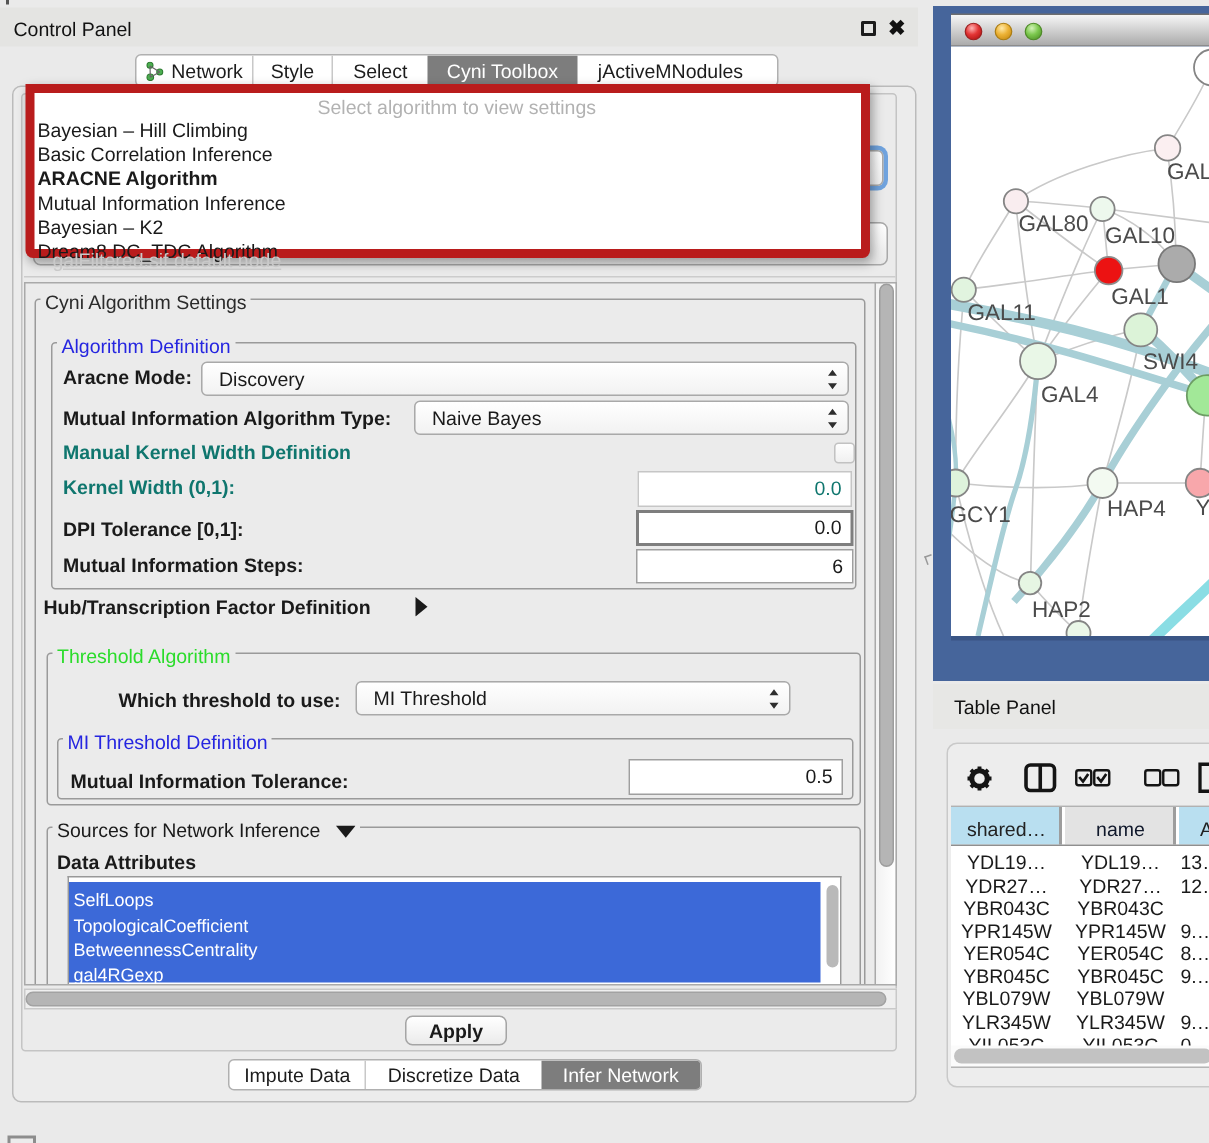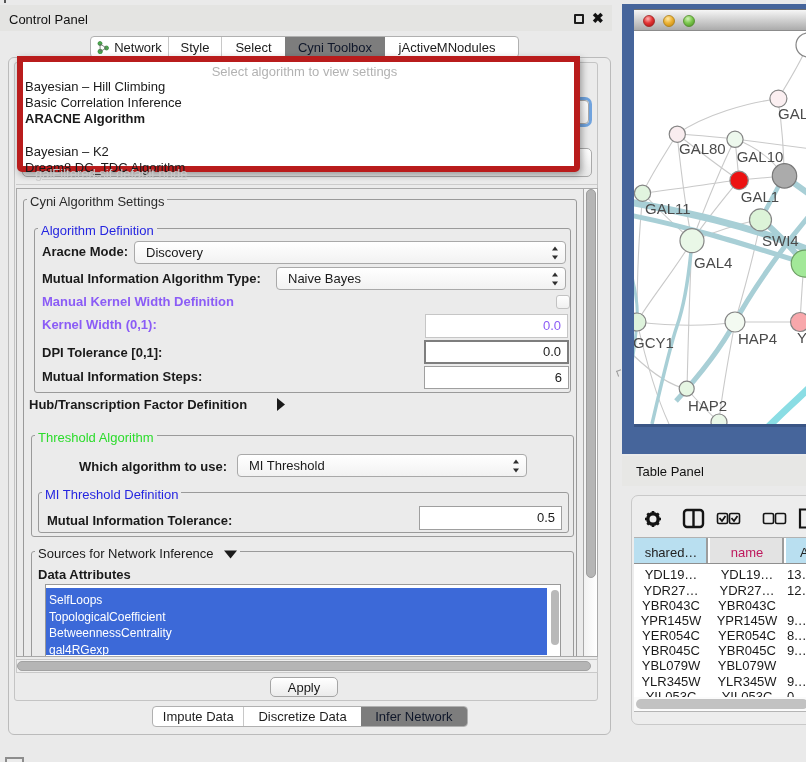--- a/index.html
+++ b/index.html
@@ -1,25 +1,25 @@
 <!DOCTYPE html>
 <html><head>
 <meta charset="utf-8">
 <style>
 * { margin:0; padding:0; box-sizing:border-box; }
 html,body { width:806px; height:762px; overflow:hidden; }
 body { position:relative; background:#eaeaea; font-family:"Liberation Sans", sans-serif; font-size:13px; color:#1a1a1a; }
 .abs { position:absolute; }
 .bold { font-weight:bold; }
-.gray { color:#8b5cf6; }
+.gray { color:#0f766e; }
 
 .seg { position:absolute; display:flex; height:22px; background:#fff; border:1px solid #b0b0b0; border-radius:4px; overflow:hidden; }
 .seg .s { display:flex; align-items:center; justify-content:center; font-size:13px; color:#1c1c1c; border-right:1px solid #c8c8c8; }
 .seg .s:last-child { border-right:none; }
-.seg .sel { background:#7d7d7d; color:#0f172a; border-right:none; }
+.seg .sel { background:#7d7d7d; color:#ffffff; border-right:none; }
 
 .combo { position:absolute; background:linear-gradient(#ffffff,#f2f2f2); border:1px solid #a9a9a9; border-radius:4px; font-size:13px; }
 .combo .txt { position:absolute; left:11px; top:3px; }
 .combo .arr { position:absolute; right:6px; top:3px; width:8px; }
 .fld { position:absolute; background:#fff; border:1px solid #9f9f9f; font-size:13px; text-align:right; }
 .fld span { position:absolute; right:6px; top:3px; }
 .grp { position:absolute; border:1px solid #9a9a9a; border-radius:3px; }
 .grp > .lbl { position:absolute; top:-6px; left:3px; background:#ebebeb; padding:0 3px; font-size:13px; white-space:nowrap; }
 </style>
 </head>
@@ -94,21 +94,21 @@
       <span>6</span>
     </div>
   <div class="abs bold" style="left:12px;top:208px;">Hub/Transcription Factor Definition</div>
   <svg class="abs" style="left:259px;top:209px;" width="10" height="13" viewBox="0 0 10 13">
       <path d="M1 0 L9 6.5 L1 13 Z" fill="#1a1a1a"></path>
     </svg>
 
   <div class="grp" style="left:14px;top:246px;width:543px;height:102px;">
     <div class="lbl" style="color:#2bdc2b;">Threshold Algorithm</div>
   </div>
-  <div class="abs bold" style="left:62px;top:270px;">Which algorithm to use:</div>
+  <div class="abs bold" style="left:62px;top:270px;">Which threshold to use:</div>
   <div class="combo" style="left:220px;top:265px;width:290px;height:23px;">
     <span class="txt">MI Threshold</span>
     <svg class="arr" width="8" height="16" viewBox="0 0 8 16">
         <path d="M4 1.5 L7 5.5 L1 5.5 Z M4 14.5 L1 10.5 L7 10.5 Z" fill="#2e2e2e"></path>
       </svg>
   </div>
 
   <div class="grp" style="left:21px;top:303px;width:531px;height:41px;">
     <div class="lbl" style="color:#2525e0;">MI Threshold Definition</div>
   </div>
@@ -132,33 +132,34 @@
     <div class="abs" style="left:505px;top:5px;width:8px;height:55px;background:#b9b9b9;border-radius:4px;"></div>
   </div>
 </div>
 
 <div class="abs" style="left:584px;top:188px;width:14px;height:469px;background:linear-gradient(90deg,#f2f2f2,#ffffff);border:1px solid #aaaaaa;border-left:none;"></div>
 <div class="abs" style="left:586px;top:189px;width:10px;height:389px;background:#b5b5b5;border:1px solid #9d9d9d;border-radius:6px;"></div>
 
 <div class="abs" style="left:16px;top:659px;width:582px;height:14px;background:#efefef;border:1px solid #c9c9c9;"></div>
 <div class="abs" style="left:17px;top:661px;width:574px;height:10px;background:#b5b5b5;border:1px solid #a2a2a2;border-radius:5px;"></div>
 
-<div class="abs" style="left:270px;top:677px;width:68px;height:20px;background:linear-gradient(#ffffff,#ebebeb);border:1px solid #a5a5a5;border-radius:5px;text-align:center;"><span style="position:relative;top:2px;">Apply</span></div>
+<div class="abs" style="left:270px;top:677px;width:68px;height:20px;background:linear-gradient(#ffffff,#ebebeb);border:1px solid #a5a5a5;border-radius:5px;text-align:center;font-weight:bold;"><span style="position:relative;top:2px;">Apply</span></div>
 
 <div class="seg" style="left:152px;top:706px;width:316px;height:21px;">
   <div class="s" style="width:92px;">Impute Data</div>
   <div class="s" style="width:117px;border-right:none;">Discretize Data</div>
   <div class="s sel" style="width:107px;">Infer Network</div>
 </div>
 
 <div class="abs" id="popup" style="left:17px;top:56px;width:563px;height:116px;background:#ffffff;border:6px solid #b91c1c;border-radius:0 0 5px 5px;box-shadow:2px 3px 7px rgba(0,0,0,0.35);">
   <div class="abs" style="left:0;top:2px;width:563px;text-align:center;color:#b2b2b2;">Select algorithm to view settings</div>
   <div class="abs" style="left:2px;top:16.5px;">Bayesian – Hill Climbing</div>
   <div class="abs" style="left:2px;top:33px;">Basic Correlation Inference</div>
   <div class="abs bold" style="left:2px;top:49px;">ARACNE Algorithm</div>
+  <div class="abs" style="left:2px;top:65.5px;">Mutual Information Inference</div>
   <div class="abs" style="left:2px;top:81.5px;">Bayesian – K2</div>
   <div class="abs" style="left:2px;top:98px;">Dream8 DC_TDC Algorithm</div>
   <div class="abs" style="left:12px;top:104px;color:#c9c9c9;text-decoration:underline;">galFiltered.sif default node</div>
 </div>
 
 <div class="abs" style="left:5px;top:757px;width:19px;height:19px;border:2px solid #8d8d8d;background:#ececec;"></div>
 
 <div class="abs" style="left:617px;top:370px;width:5px;height:6px;border-left:1px solid #999;border-top:1px solid #999;transform:rotate(-20deg);"></div>
 
 <div class="abs" style="left:622px;top:4px;width:184px;height:450px;background:#46659b;"></div>
@@ -298,21 +299,21 @@
     <path d="M160 4.5 h10 l5 5 v13 h-15 Z" fill="none" stroke="#141414" stroke-width="2.2"></path>
   </g>
 </svg>
 
 <div class="abs" style="left:634px;top:537px;width:172px;height:163px;background:#ffffff;overflow:hidden;border-top:1px solid #b2b2b2;">
   <div class="abs" style="left:0;top:0;width:74px;height:25px;background:#b9dff0;border-right:2px solid #9d9d9d;"></div>
   <div class="abs" style="left:76px;top:0;width:74px;height:25px;background:#e3e3e3;border-right:2px solid #9d9d9d;"></div>
   <div class="abs" style="left:152px;top:0;width:20px;height:25px;background:#b9dff0;"></div>
   <div class="abs" style="left:0;top:25px;width:172px;height:1px;background:#8f8f8f;"></div>
   <div class="abs" style="left:0;top:7px;width:74px;text-align:center;color:#222;">shared…</div>
-  <div class="abs" style="left:76px;top:7px;width:74px;text-align:center;color:#be185d;">name</div>
+  <div class="abs" style="left:76px;top:7px;width:74px;text-align:center;color:#0f172a;">name</div>
   <div class="abs" style="left:166px;top:7px;color:#222;">A</div>
   <div class="abs" style="left:0;top:28.5px;width:74px;text-align:center;">YDL19…</div>
     <div class="abs" style="left:76px;top:28.5px;width:74px;text-align:center;">YDL19…</div>
     <div class="abs" style="left:153px;top:28.5px;">13…</div>
   <div class="abs" style="left:0;top:44.5px;width:74px;text-align:center;">YDR27…</div>
     <div class="abs" style="left:76px;top:44.5px;width:74px;text-align:center;">YDR27…</div>
     <div class="abs" style="left:153px;top:44.5px;">12…</div>
   <div class="abs" style="left:0;top:59.5px;width:74px;text-align:center;">YBR043C</div>
     <div class="abs" style="left:76px;top:59.5px;width:74px;text-align:center;">YBR043C</div>
   <div class="abs" style="left:0;top:74.5px;width:74px;text-align:center;">YPR145W</div>

